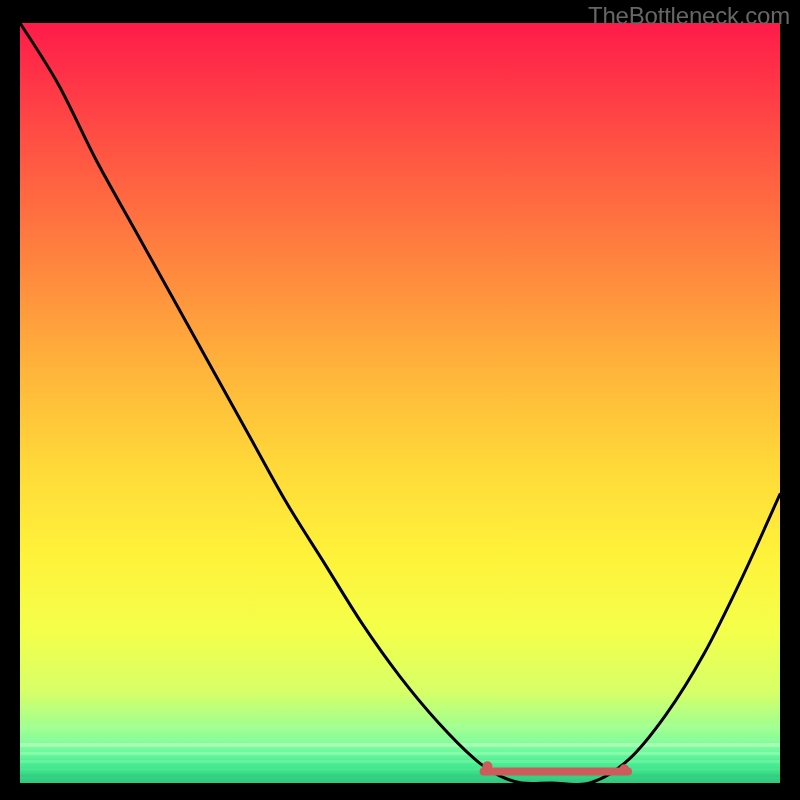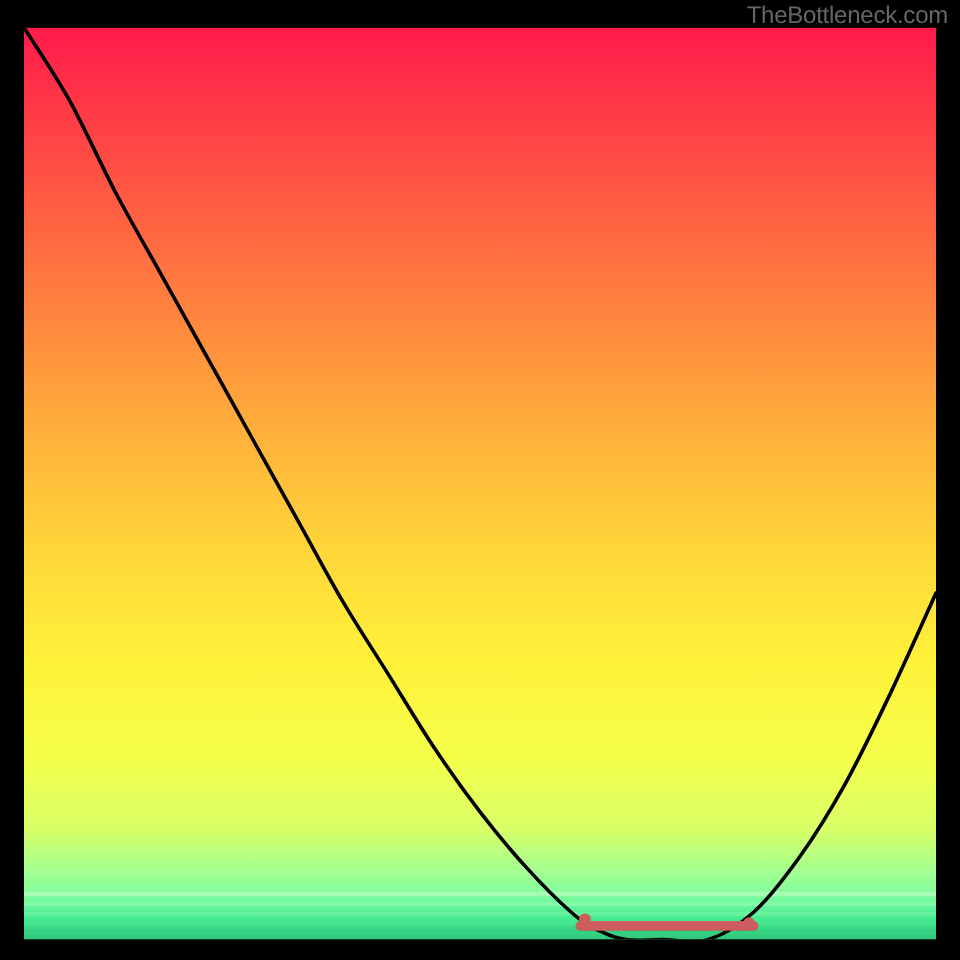--- a/index.html
+++ b/index.html
@@ -62,21 +62,21 @@
   .bottom-band .s5 { position: absolute; left:0; right:0; bottom:6px;  height:3px; background: rgba(40,200,120,0.35);}
   .curve-svg {
     position: absolute;
     inset: 0;
   }
   .attribution {
     position: absolute;
     top: 2px;
     right: 10px;
     color: #666;
-    font-size: 20px;
+    font-size: 24px;
     font-weight: 500;
     letter-spacing: -0.2px;
   }
 </style>
 </head>
 <body>
 
 <div class="container">
 
   <div class="plot-area">

